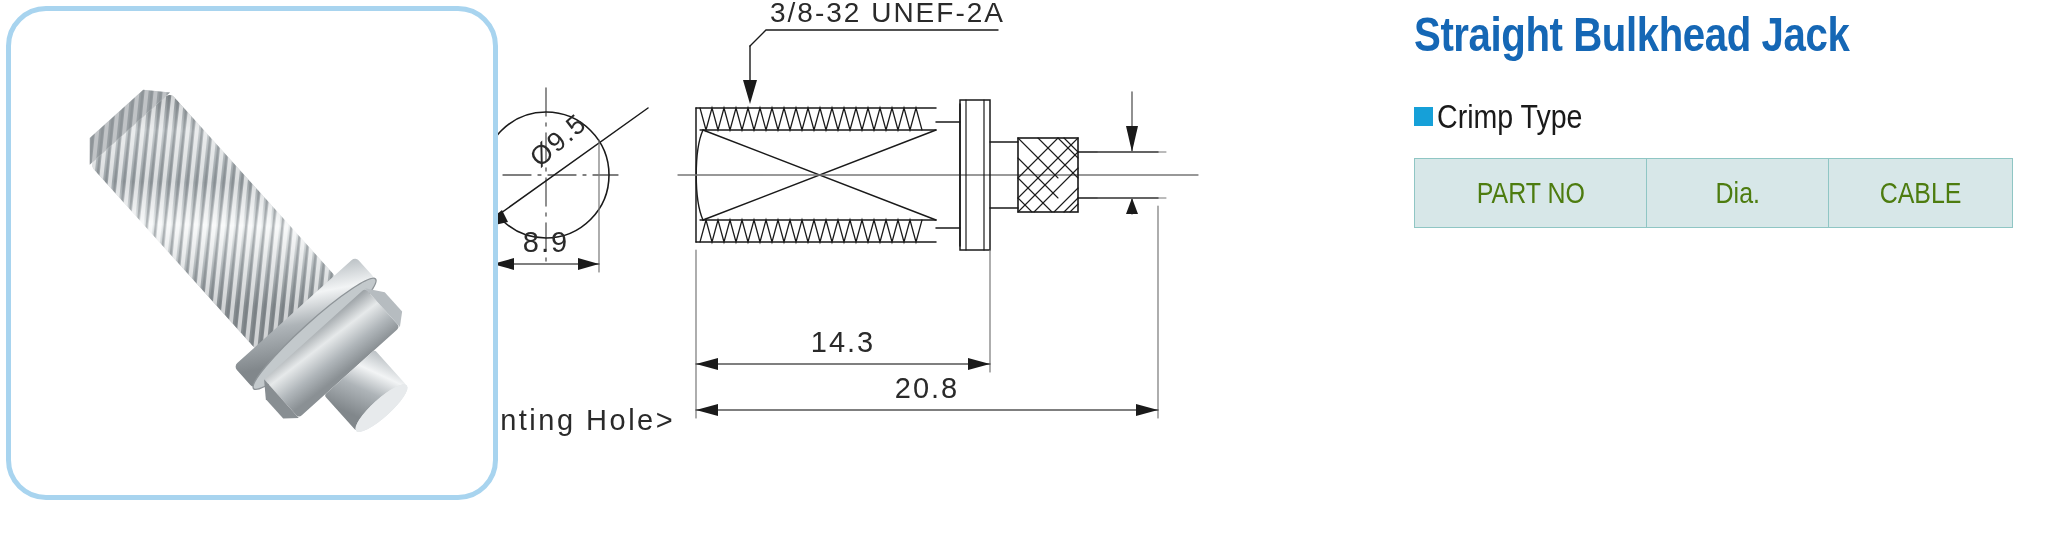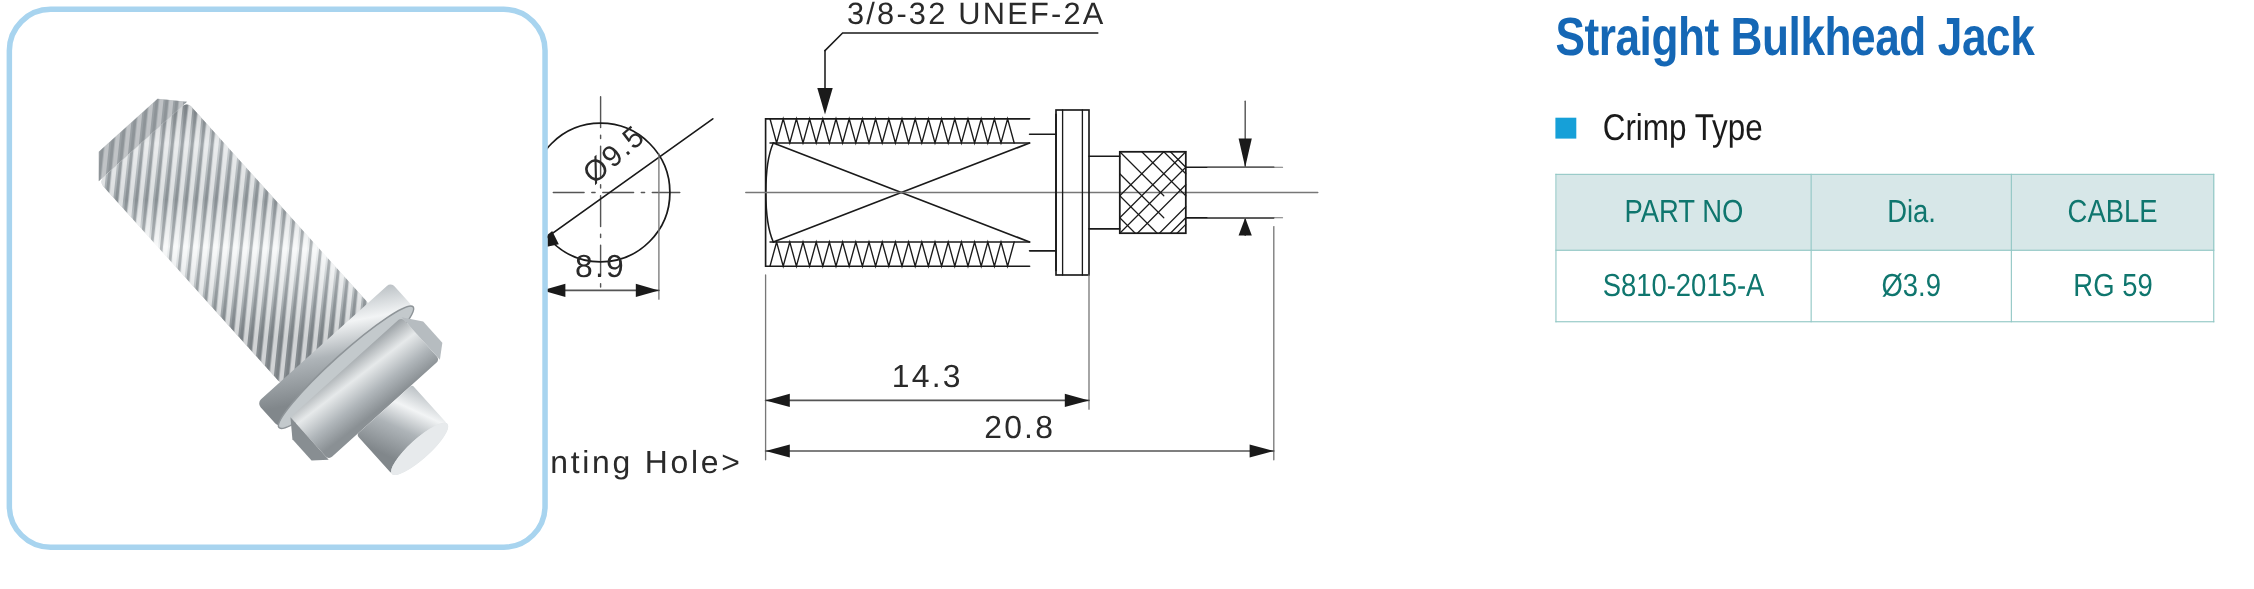--- a/index.html
+++ b/index.html
@@ -17,29 +17,29 @@
   .drawing svg{position:absolute;left:0;top:0;}
 
   
   .info{position:absolute;left:1414px;top:0;width:620px;height:535px;}
 
   .title{position:absolute;left:0;top:6px;width:620px;
     font-family:"Liberation Sans",sans-serif;font-weight:bold;
     font-size:49px;line-height:56px;letter-spacing:-0.5px;
     color:#1567b5;transform:scaleX(0.82);transform-origin:left top;white-space:nowrap;}
 
-  .subrow{position:absolute;left:0;top:98px;display:flex;align-items:center;gap:24px;}
+  .subrow{position:absolute;left:0;top:98px;display:flex;align-items:center;gap:4px;}
   .bullet{width:19px;height:19px;background:#16a0d8;display:block;}
   .subtitle{font-family:"Liberation Sans",sans-serif;font-size:34px;line-height:36px;
     color:#1a1a1a;transform:scaleX(0.84);transform-origin:left center;white-space:nowrap;}
 
   table.spec{position:absolute;left:0;top:158px;width:598px;border-collapse:collapse;
     table-layout:fixed;}
   table.spec th,table.spec td{border:1px solid #8fc6c4;text-align:center;
-    font-family:"Liberation Sans",sans-serif;color:#0f766e;font-weight:normal;}
+    font-family:"Liberation Sans",sans-serif;color:#4d7c0f;font-weight:normal;}
   table.spec th{background:#d7e7e8;height:66px;font-size:29px;}
   table.spec td{height:62px;font-size:29px;background:#fff;}
   table.spec .cell-txt{display:inline-block;transform:scaleX(0.86);transform-origin:center;white-space:nowrap;}
   table.spec col.c1{width:232px;}
   table.spec col.c2{width:182px;}
   table.spec col.c3{width:184px;}
 </style>
 </head>
 <body>
 
@@ -239,25 +239,17 @@
         <tr>
           <th>
             <span class="cell-txt">PART NO</span></th>
           <th>
             <span class="cell-txt">Dia.</span></th>
           <th>
             <span class="cell-txt">CABLE</span></th>
         </tr>
       </thead>
       <tbody>
-        <tr>
-          <td>
-            <span class="cell-txt">S810-2015-A</span></td>
-          <td>
-            <span class="cell-txt">Ø3.9</span></td>
-          <td>
-            <span class="cell-txt">RG 59</span></td>
-        </tr>
       </tbody>
     </table>
   </div>
 
 </div>
 
 </body></html>

